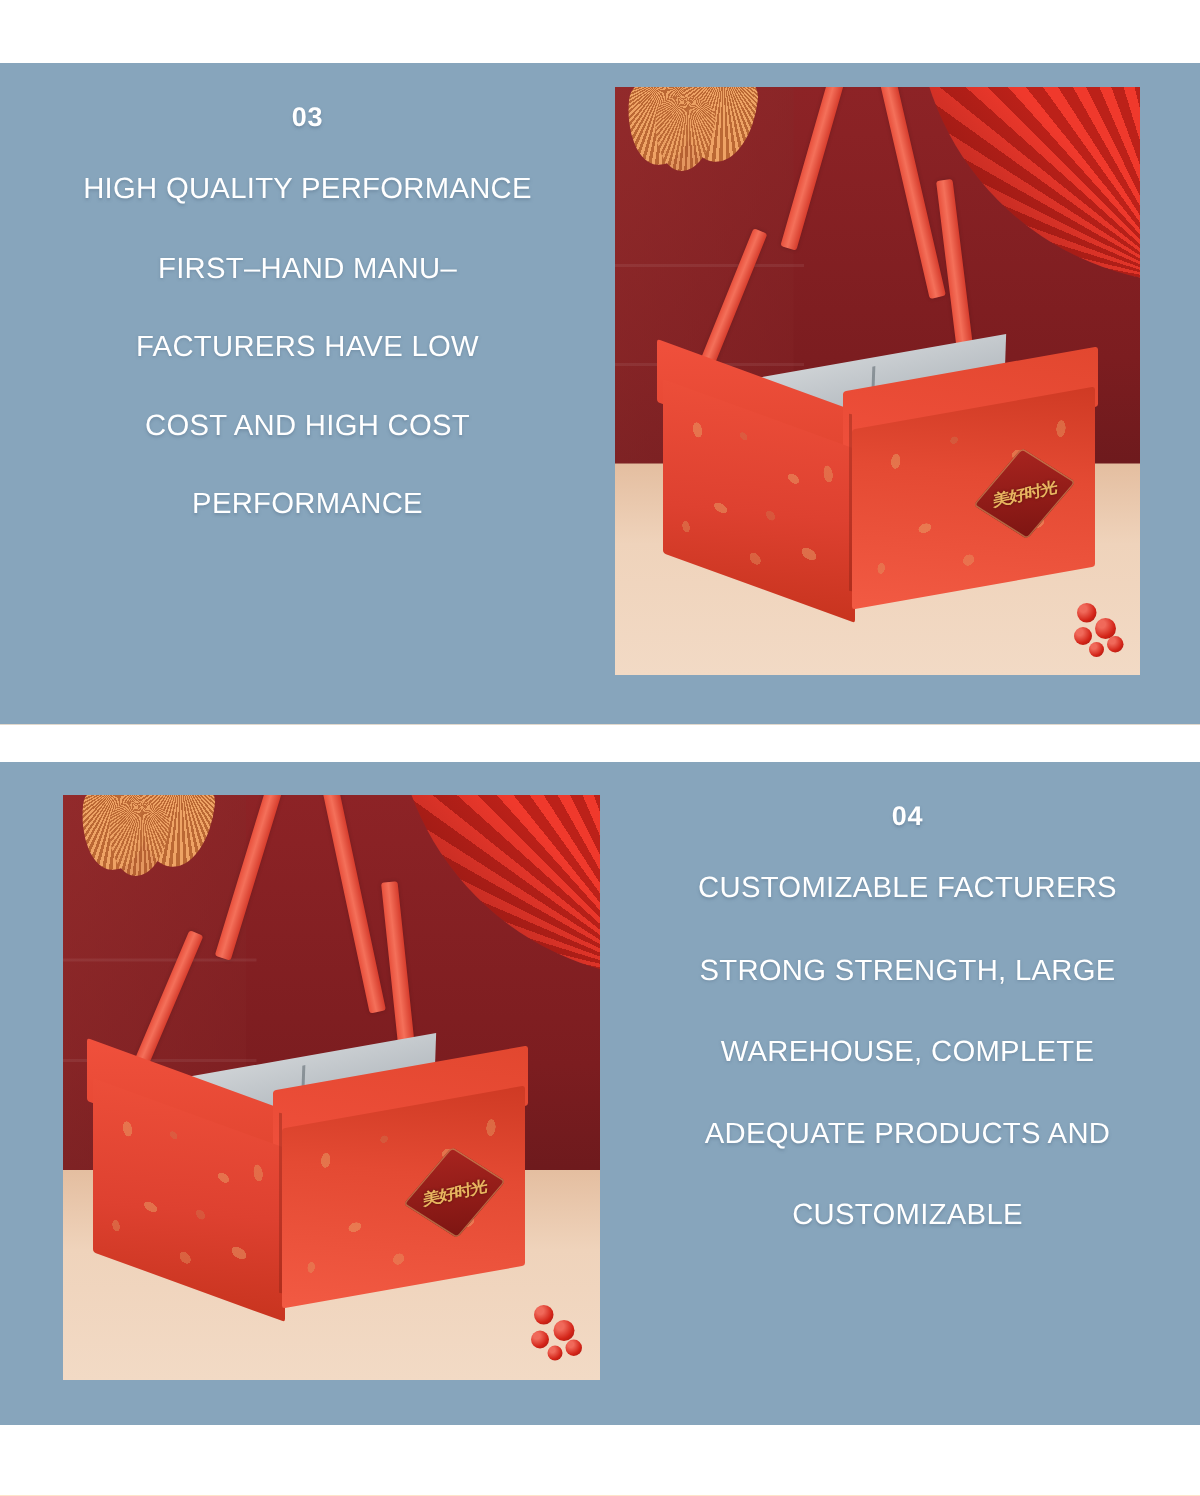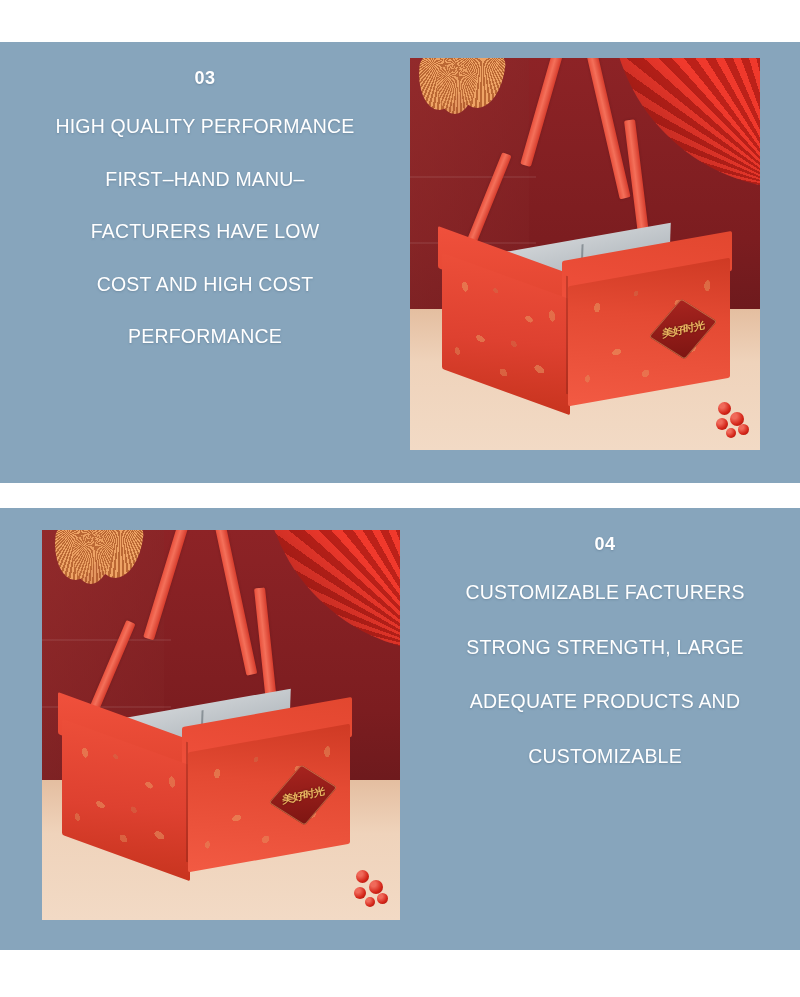--- a/index.html
+++ b/index.html
@@ -346,20 +346,21 @@
         <div class="berry" style="left:41px;top:25px;width:11px;height:11px;"></div>
         <div class="berry" style="left:29px;top:29px;width:10px;height:10px;"></div>
       </div>
     </figure>
 
     <div class="text-col">
       <div class="step-number">04</div>
       <ul class="headline-list">
         <li>CUSTOMIZABLE FACTURERS</li>
         <li>STRONG STRENGTH, LARGE</li>
+        <li>WAREHOUSE, COMPLETE</li>
         <li>ADEQUATE PRODUCTS AND</li>
         <li>CUSTOMIZABLE</li>
       </ul>
     </div>
   </section>
 
   <div class="gap" id="gap-bottom"></div>
 
 </div>
 

